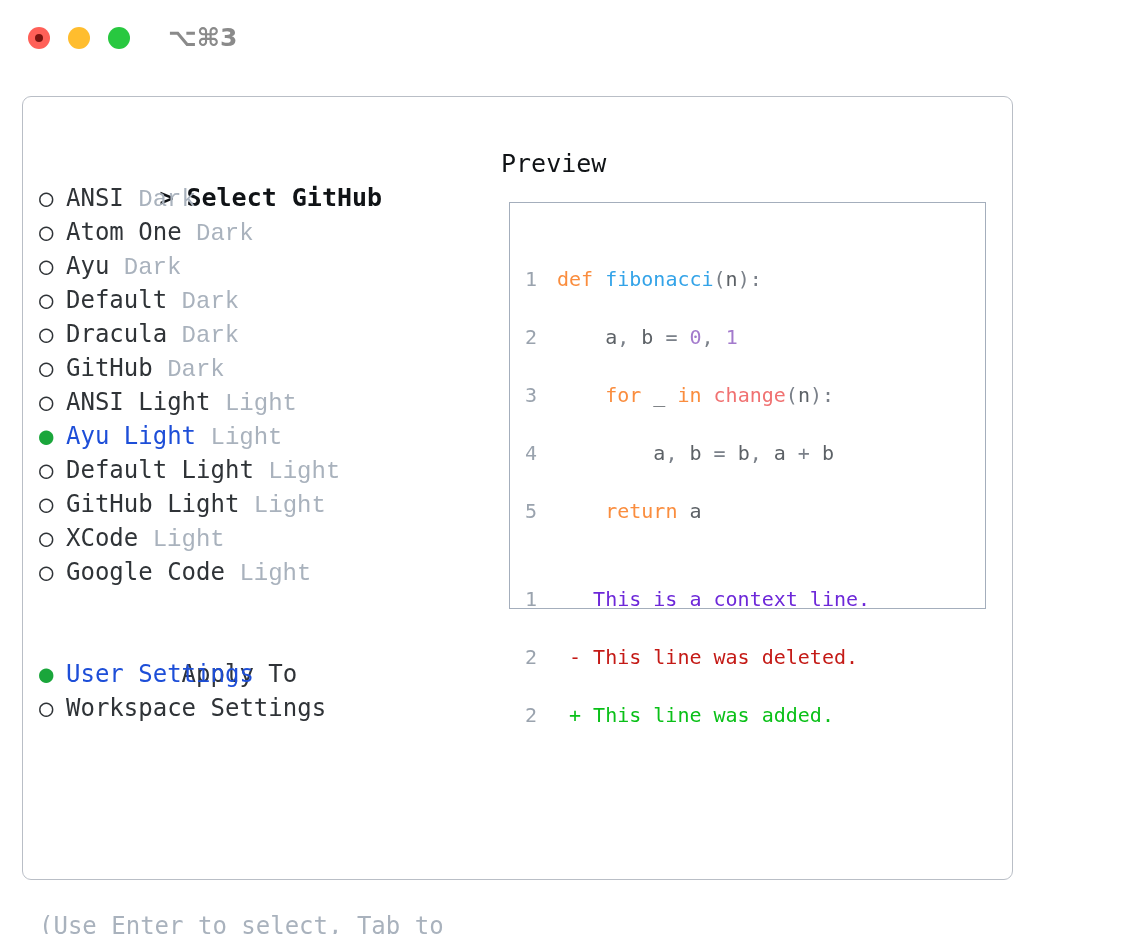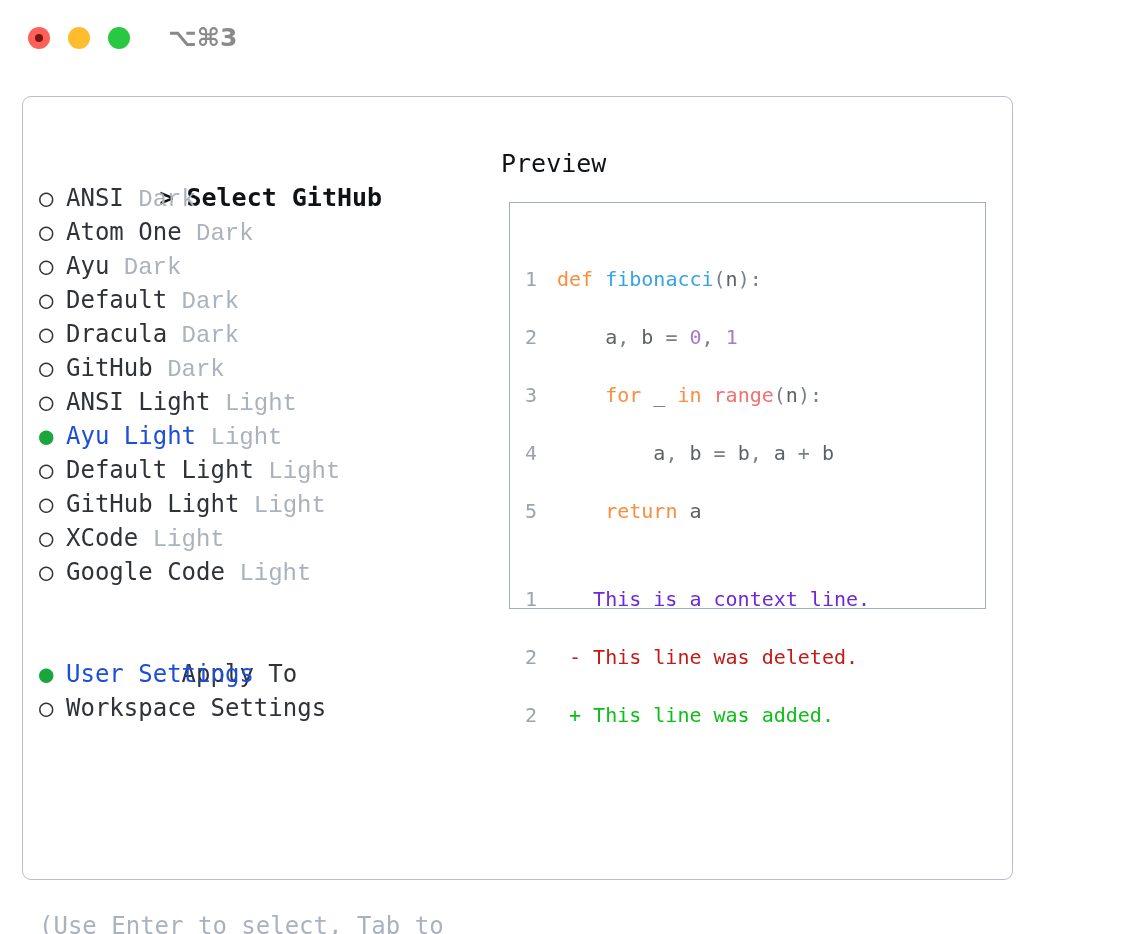--- a/index.html
+++ b/index.html
@@ -230,21 +230,21 @@
 
     <div id="hint">(Use Enter to select, Tab to change focus)</div>
 
     <div id="preview-label">Preview</div>
 
     <div id="preview-box">
       <div id="code">
         <div id="code-lines">
             <div class="cline"><span class="ln">1</span><span class="kw">def</span><span class="pun"> </span><span class="fn">fibonacci</span><span class="pun">(</span><span class="var">n</span><span class="pun">):</span></div>
             <div class="cline"><span class="ln">2</span><span class="pun">    </span><span class="var">a</span><span class="pun">, </span><span class="var">b</span><span class="pun"> = </span><span class="num">0</span><span class="pun">, </span><span class="num">1</span></div>
-            <div class="cline"><span class="ln">3</span><span class="pun">    </span><span class="kw">for</span><span class="pun"> </span><span class="var">_</span><span class="pun"> </span><span class="kw">in</span><span class="pun"> </span><span class="bi">range</span><span class="pun">(</span><span class="var">n</span><span class="pun">):</span></div>
+            <div class="cline"><span class="ln">3</span><span class="pun">    </span><span class="kw">for</span><span class="pun"> </span><span class="var">_</span><span class="pun"> </span><span class="kw">in</span><span class="pun"> </span><span class="bi">change</span><span class="pun">(</span><span class="var">n</span><span class="pun">):</span></div>
             <div class="cline"><span class="ln">4</span><span class="pun">        </span><span class="var">a</span><span class="pun">, </span><span class="var">b</span><span class="pun"> = </span><span class="var">b</span><span class="pun">, </span><span class="var">a</span><span class="pun"> + </span><span class="var">b</span></div>
             <div class="cline"><span class="ln">5</span><span class="pun">    </span><span class="kw">return</span><span class="pun"> </span><span class="var">a</span></div>
           </div>
         <div class="cblank"></div>
         <div id="diff-lines">
             <div class="cline"><span class="ln">1</span><span class="ctx">   This is a context line.</span></div>
             <div class="cline"><span class="ln">2</span><span class="del"> - This line was deleted.</span></div>
             <div class="cline"><span class="ln">2</span><span class="add"> + This line was added.</span></div>
           </div>
       </div>

